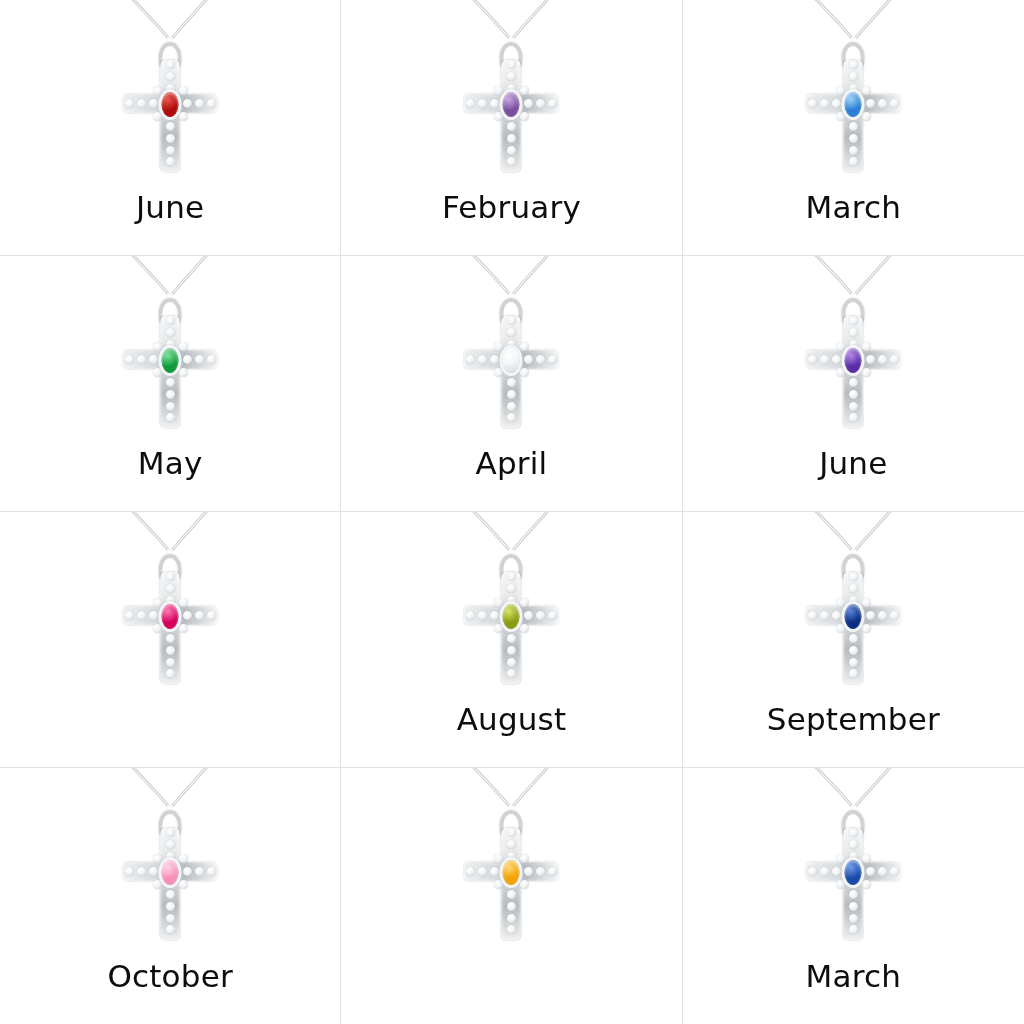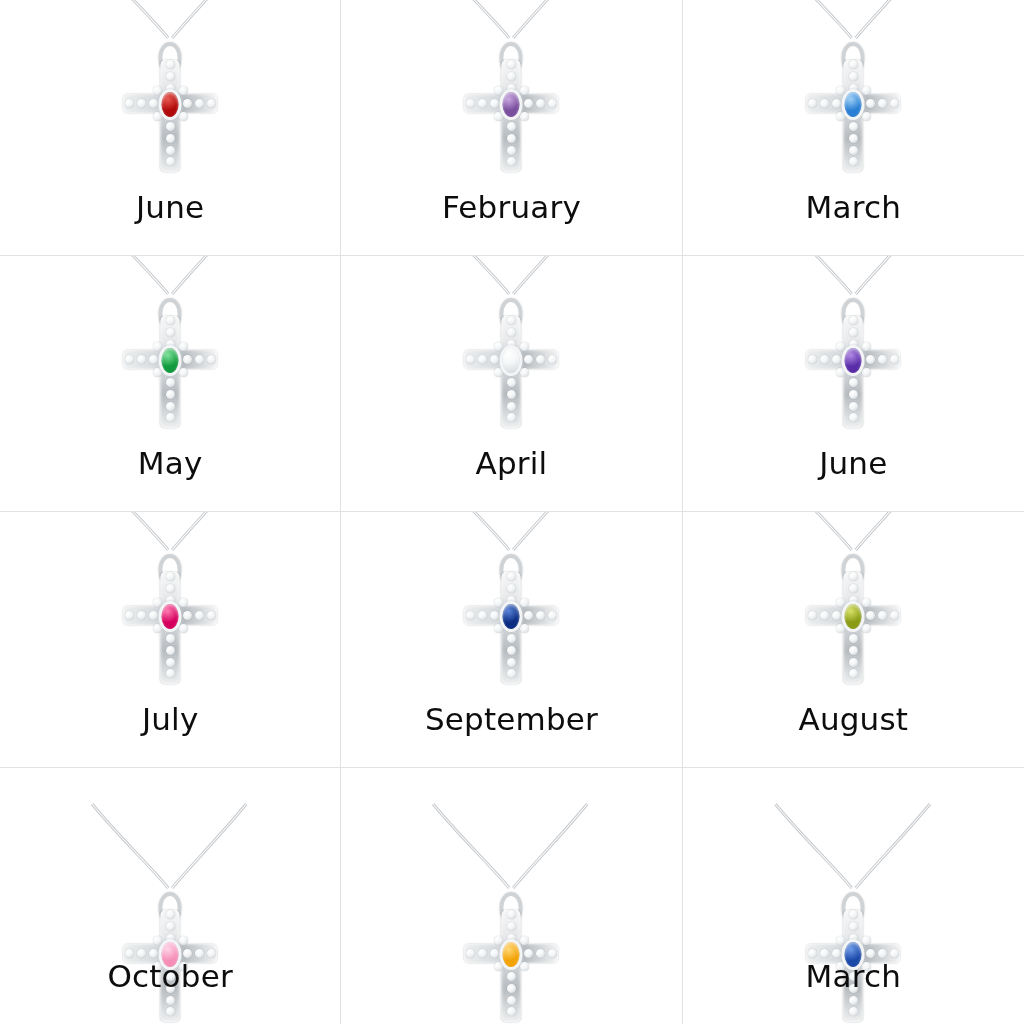--- a/index.html
+++ b/index.html
@@ -27,21 +27,21 @@
     border-right: 1px solid #e2e2e2;
     border-bottom: 1px solid #e2e2e2;
     display: flex;
     flex-direction: column;
     align-items: center;
     justify-content: flex-start;
     overflow: hidden;
     background: #ffffff;
   }
   .cell:nth-child(3n) { border-right: none; }
-  .cell:nth-child(n+10) { border-bottom: none; justify-content: flex-end; }
+  .cell:nth-child(n+10) { border-bottom: none; }
 
   
   .necklace {
     position: relative;
     width: 100%;
     height: 180px;
     margin-top: -6px;
   }
   .chain-svg {
     position: absolute;
@@ -374,21 +374,56 @@
             <div class="pave" style="left: 79.5px; top: 56.5px;"></div>
             <div class="pave" style="left: 91.5px; top: 56.5px;"></div>
             <div class="pave" style="left: 37.5px; top: 43.5px;"></div>
             <div class="pave" style="left: 63.5px; top: 43.5px;"></div>
             <div class="pave" style="left: 37.5px; top: 69.5px;"></div>
             <div class="pave" style="left: 63.5px; top: 69.5px;"></div>
           </div>
           <div class="center-stone" style="background: radial-gradient(circle at 36% 28%, rgb(255, 122, 176) 0%, rgb(213, 0, 94) 55%, rgb(213, 0, 94) 100%);"></div>
         </div>
       </div>
-      <div class="label">July</div>
+    </div>
+    <div class="cell">
+      <div class="necklace">
+        <svg class="chain-svg" viewBox="0 0 340 180" preserveAspectRatio="none">
+          <path d="M 92 -40 C 120 -6 150 22 168 44" stroke="#c6cace" stroke-width="3" fill="none"></path>
+          <path d="M 246 -40 C 218 -6 190 22 172 44" stroke="#c6cace" stroke-width="3" fill="none"></path>
+          <path d="M 92 -40 C 120 -6 150 22 168 44" stroke="#ffffff" stroke-width="1" fill="none"></path>
+          <path d="M 246 -40 C 218 -6 190 22 172 44" stroke="#ffffff" stroke-width="1" fill="none"></path>
+        </svg>
+        <div class="cross-wrap">
+          <div class="bail"></div>
+          <div class="bar vert"></div>
+          <div class="bar horiz"></div>
+          <div class="stones">
+            <div class="pave" style="left: 50.5px; top: 17.5px;"></div>
+            <div class="pave" style="left: 50.5px; top: 29.5px;"></div>
+            <div class="pave" style="left: 50.5px; top: 41.5px;"></div>
+            <div class="pave" style="left: 50.5px; top: 79.5px;"></div>
+            <div class="pave" style="left: 50.5px; top: 91.5px;"></div>
+            <div class="pave" style="left: 50.5px; top: 103.5px;"></div>
+            <div class="pave" style="left: 50.5px; top: 114.5px;"></div>
+            <div class="pave" style="left: 9.5px; top: 56.5px;"></div>
+            <div class="pave" style="left: 21.5px; top: 56.5px;"></div>
+            <div class="pave" style="left: 33.5px; top: 56.5px;"></div>
+            <div class="pave" style="left: 67.5px; top: 56.5px;"></div>
+            <div class="pave" style="left: 79.5px; top: 56.5px;"></div>
+            <div class="pave" style="left: 91.5px; top: 56.5px;"></div>
+            <div class="pave" style="left: 37.5px; top: 43.5px;"></div>
+            <div class="pave" style="left: 63.5px; top: 43.5px;"></div>
+            <div class="pave" style="left: 37.5px; top: 69.5px;"></div>
+            <div class="pave" style="left: 63.5px; top: 69.5px;"></div>
+          </div>
+          <div class="center-stone" style="background: radial-gradient(circle at 36% 28%, rgb(215, 227, 106) 0%, rgb(138, 155, 20) 55%, rgb(138, 155, 20) 100%);"></div>
+        </div>
+      </div>
+      <div class="label">August</div>
     </div>
     <div class="cell">
       <div class="necklace">
         <svg class="chain-svg" viewBox="0 0 340 180" preserveAspectRatio="none">
           <path d="M 92 -40 C 120 -6 150 22 168 44" stroke="#c6cace" stroke-width="3" fill="none"></path>
           <path d="M 246 -40 C 218 -6 190 22 172 44" stroke="#c6cace" stroke-width="3" fill="none"></path>
           <path d="M 92 -40 C 120 -6 150 22 168 44" stroke="#ffffff" stroke-width="1" fill="none"></path>
           <path d="M 246 -40 C 218 -6 190 22 172 44" stroke="#ffffff" stroke-width="1" fill="none"></path>
         </svg>
         <div class="cross-wrap">
@@ -411,56 +446,20 @@
             <div class="pave" style="left: 91.5px; top: 56.5px;"></div>
             <div class="pave" style="left: 37.5px; top: 43.5px;"></div>
             <div class="pave" style="left: 63.5px; top: 43.5px;"></div>
             <div class="pave" style="left: 37.5px; top: 69.5px;"></div>
             <div class="pave" style="left: 63.5px; top: 69.5px;"></div>
           </div>
           <div class="center-stone" style="background: radial-gradient(circle at 36% 28%, rgb(90, 131, 216) 0%, rgb(11, 45, 130) 55%, rgb(11, 45, 130) 100%);"></div>
         </div>
       </div>
       <div class="label">September</div>
-    </div>
-    <div class="cell">
-      <div class="necklace">
-        <svg class="chain-svg" viewBox="0 0 340 180" preserveAspectRatio="none">
-          <path d="M 92 -40 C 120 -6 150 22 168 44" stroke="#c6cace" stroke-width="3" fill="none"></path>
-          <path d="M 246 -40 C 218 -6 190 22 172 44" stroke="#c6cace" stroke-width="3" fill="none"></path>
-          <path d="M 92 -40 C 120 -6 150 22 168 44" stroke="#ffffff" stroke-width="1" fill="none"></path>
-          <path d="M 246 -40 C 218 -6 190 22 172 44" stroke="#ffffff" stroke-width="1" fill="none"></path>
-        </svg>
-        <div class="cross-wrap">
-          <div class="bail"></div>
-          <div class="bar vert"></div>
-          <div class="bar horiz"></div>
-          <div class="stones">
-            <div class="pave" style="left: 50.5px; top: 17.5px;"></div>
-            <div class="pave" style="left: 50.5px; top: 29.5px;"></div>
-            <div class="pave" style="left: 50.5px; top: 41.5px;"></div>
-            <div class="pave" style="left: 50.5px; top: 79.5px;"></div>
-            <div class="pave" style="left: 50.5px; top: 91.5px;"></div>
-            <div class="pave" style="left: 50.5px; top: 103.5px;"></div>
-            <div class="pave" style="left: 50.5px; top: 114.5px;"></div>
-            <div class="pave" style="left: 9.5px; top: 56.5px;"></div>
-            <div class="pave" style="left: 21.5px; top: 56.5px;"></div>
-            <div class="pave" style="left: 33.5px; top: 56.5px;"></div>
-            <div class="pave" style="left: 67.5px; top: 56.5px;"></div>
-            <div class="pave" style="left: 79.5px; top: 56.5px;"></div>
-            <div class="pave" style="left: 91.5px; top: 56.5px;"></div>
-            <div class="pave" style="left: 37.5px; top: 43.5px;"></div>
-            <div class="pave" style="left: 63.5px; top: 43.5px;"></div>
-            <div class="pave" style="left: 37.5px; top: 69.5px;"></div>
-            <div class="pave" style="left: 63.5px; top: 69.5px;"></div>
-          </div>
-          <div class="center-stone" style="background: radial-gradient(circle at 36% 28%, rgb(215, 227, 106) 0%, rgb(138, 155, 20) 55%, rgb(138, 155, 20) 100%);"></div>
-        </div>
-      </div>
-      <div class="label">August</div>
     </div>
     <div class="cell">
       <div class="necklace">
         <svg class="chain-svg" viewBox="0 0 340 180" preserveAspectRatio="none">
           <path d="M 92 -40 C 120 -6 150 22 168 44" stroke="#c6cace" stroke-width="3" fill="none"></path>
           <path d="M 246 -40 C 218 -6 190 22 172 44" stroke="#c6cace" stroke-width="3" fill="none"></path>
           <path d="M 92 -40 C 120 -6 150 22 168 44" stroke="#ffffff" stroke-width="1" fill="none"></path>
           <path d="M 246 -40 C 218 -6 190 22 172 44" stroke="#ffffff" stroke-width="1" fill="none"></path>
         </svg>
         <div class="cross-wrap">

